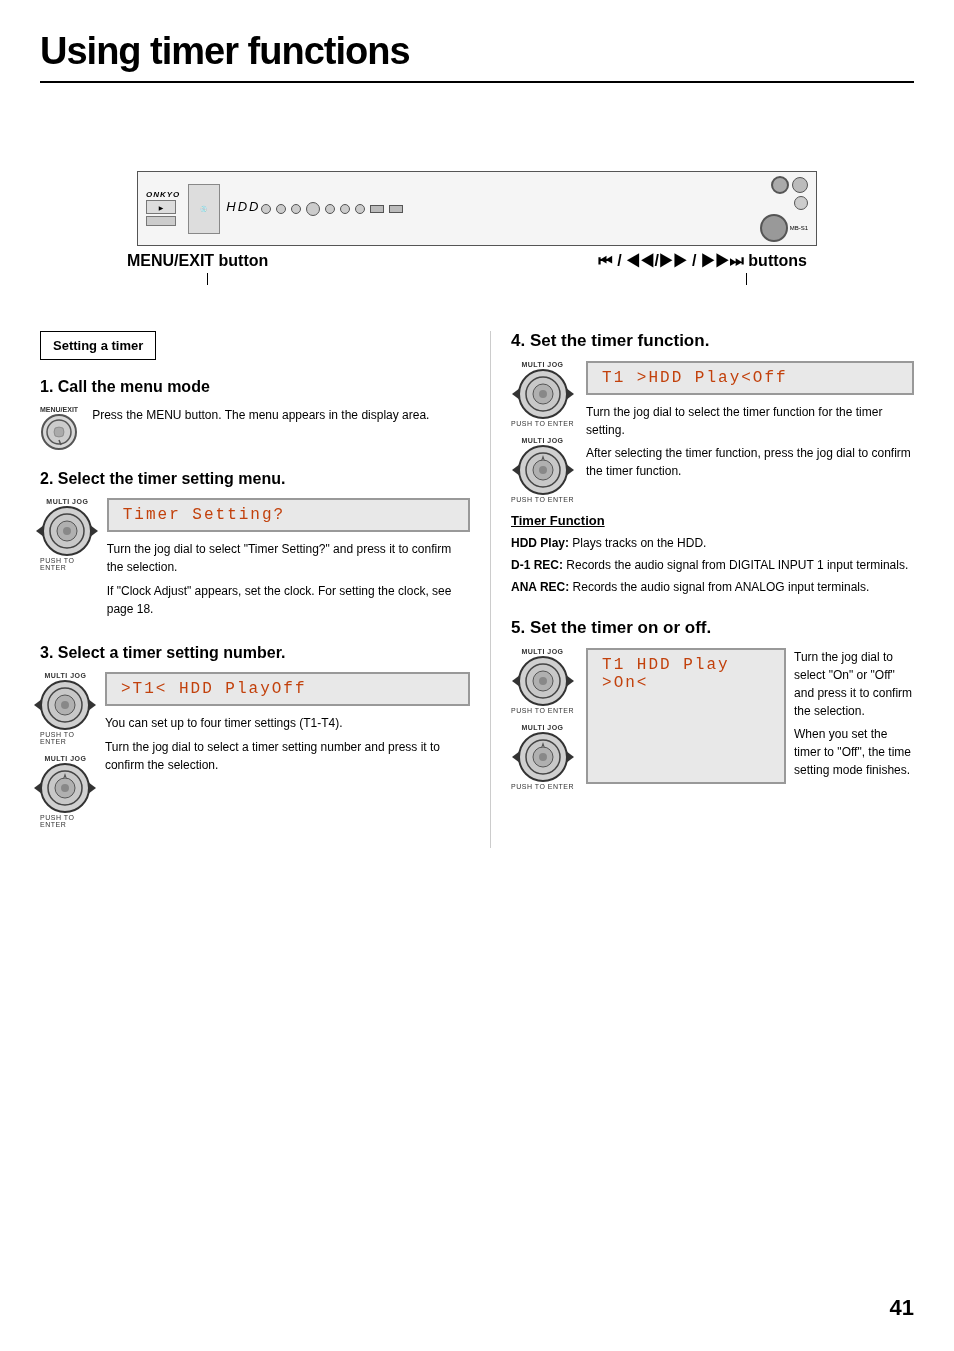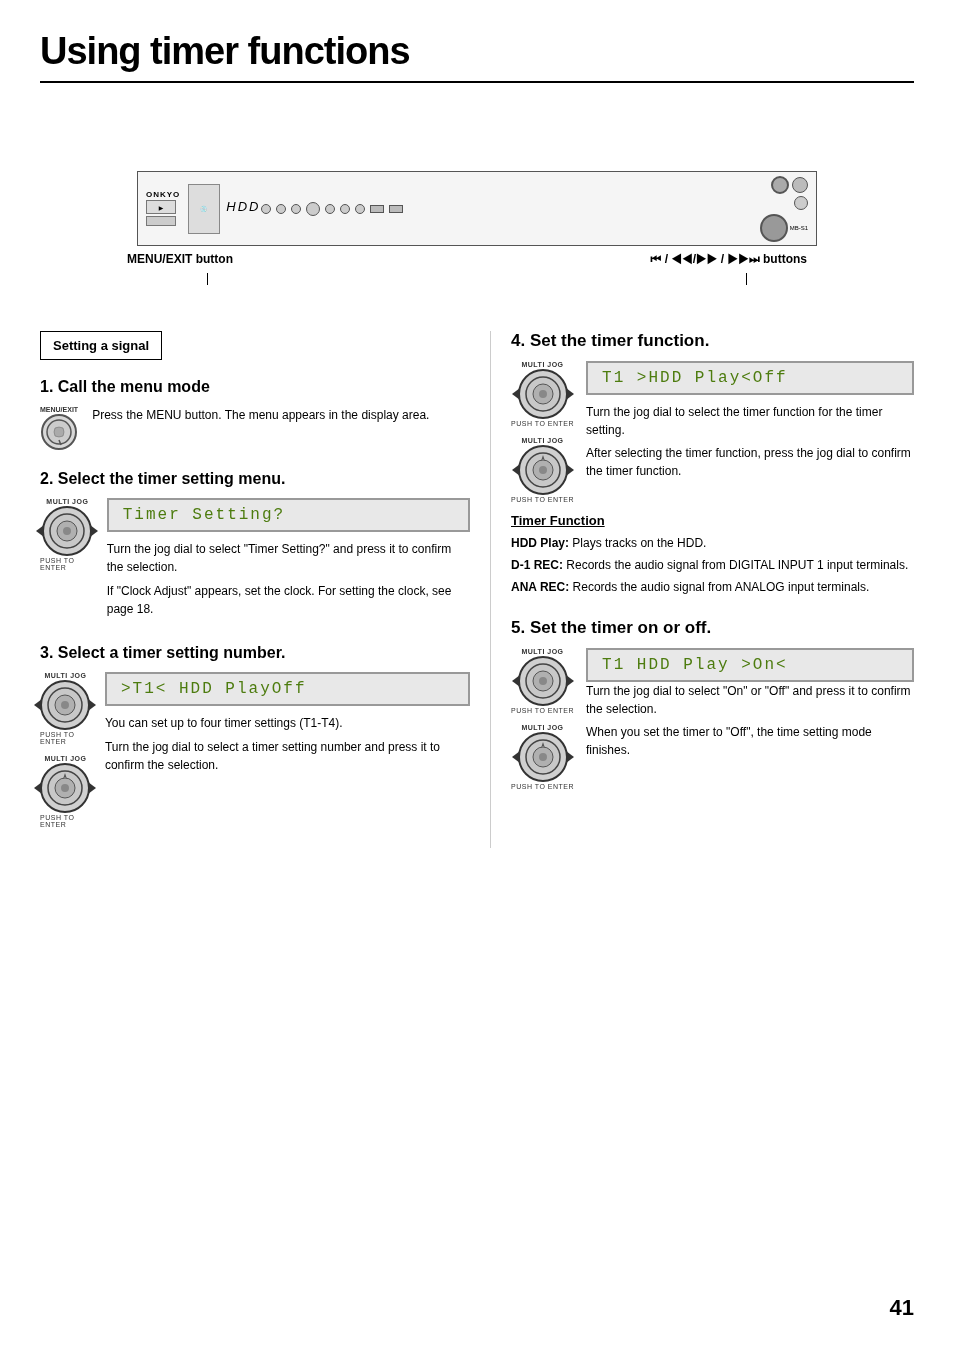--- a/index.html
+++ b/index.html
@@ -173,21 +173,21 @@
     }
 
     
     .display-screen {
       border: 2px solid #999;
       background: #e8e8e8;
       padding: 6px 14px;
       font-family: 'Courier New', monospace;
       font-size: 16px;
       letter-spacing: 2px;
-      color: #4d7c0f;
+      color: #c2410c;
       display: inline-block;
       min-width: 200px;
     }
     .step-text {
       font-size: 12px;
       line-height: 1.5;
       flex: 1;
     }
     .step-text p {
       margin-bottom: 6px;
@@ -306,21 +306,21 @@
         <div style="position:absolute; right:20px; top:20px; font-size:12px; font-weight:bold; text-align:right;">PLAY MODE/YES button</div>
 
         <div style="position:absolute; left:312px; top:16px; width:1px; height:45px; background:#000;"></div>
 
         <div style="position:absolute; right:95px; top:36px; width:1px; height:26px; background:#000;"></div>
 
         <div class="device-box" style="margin-top:58px;">
 
           <div class="device-left">
             <div style="display:flex;flex-direction:column;align-items:flex-start;margin-right:4px;">
-              <span style="font-size:8px;font-weight:bold;letter-spacing:1px;">ONKYO</span>
+              <span style="font-size:8px;font-weight:bold;letter-spacing:1px;font-style:italic;">ONKYO</span>
               <div style="width:30px;height:14px;border:1px solid #777;background:#ddd;margin:1px 0;display:flex;align-items:center;justify-content:center;">
                 <span style="font-size:6px;">▶</span>
               </div>
               <div style="width:30px;height:10px;border:1px solid #777;background:#ccc;margin:1px 0;"></div>
             </div>
             <div style="width:32px;height:50px;border:1px solid #888;background:#ddd;display:flex;align-items:center;justify-content:center;">
               <span style="font-size:6px;transform:rotate(0deg);">💿</span>
             </div>
           </div>
 
@@ -349,37 +349,37 @@
             </div>
             <div style="display:flex;gap:2px;align-items:center;margin-top:2px;">
               <div style="width:28px;height:28px;border-radius:50%;border:2px solid #555;background:#999;"></div>
               <div style="display:flex;flex-direction:column;gap:2px;">
                 <div style="font-size:6px;text-align:right;">MB-S1</div>
               </div>
             </div>
           </div>
         </div>
 
-        <div style="display:flex;justify-content:space-between;margin-top:6px;padding:0 0px;font-size:12px;font-weight:bold;width:680px;margin-left:0;align-items:center;">
+        <div style="display:flex;justify-content:space-between;margin-top:6px;padding:0 0px;font-size:16px;font-weight:bold;width:680px;margin-left:0;align-items:center;">
           <span>MENU/EXIT button</span>
           <span>⏮ / ◀◀/▶▶ / ▶▶⏭ buttons</span>
         </div>
 
         <div style="position:absolute;bottom:16px;left:80px;width:1px;height:12px;background:#000;"></div>
         <div style="position:absolute;bottom:16px;right:80px;width:1px;height:12px;background:#000;"></div>
       </div>
     </div>
   </div>
 
   <div class="main-content">
 
     <div class="left-col">
 
       
-      <div class="setting-timer-box">Setting a signal</div>
+      <div class="setting-timer-box">Setting a timer</div>
 
       
       <div class="step-container">
         <div class="section-heading">1. Call the menu mode</div>
         <div class="step1-layout">
 
           <div class="menu-exit-wrap">
             <span class="menu-exit-label">MENU/EXIT</span>
             <div class="menu-exit-icon">
               <svg width="28" height="28" viewBox="0 0 28 28">
@@ -547,21 +547,21 @@
                 <svg width="38" height="38" viewBox="0 0 38 38">
                   <circle cx="19" cy="19" r="17" fill="#c8c8c8" stroke="#444" stroke-width="1.5"></circle>
                   <circle cx="19" cy="19" r="10" fill="#b0b0b0" stroke="#555" stroke-width="1"></circle>
                   <circle cx="19" cy="19" r="4" fill="#888"></circle>
                   <path d="M19 4 L21 10 L19 8 L17 10 Z" fill="#555"></path>
                 </svg>
               </div>
               <span class="dial-label-bottom">PUSH TO ENTER</span>
             </div>
           </div>
-          <div style="display:flex;flex-direction:column;gap:0;flex:1;">
+          <div style="display:flex;gap:8px;flex:1;">
             <div class="display-screen">
               <span>T1 HDD Play &gt;On&lt;</span>
             </div>
             <div class="right-step-text">
               <p>Turn the jog dial to select "On" or "Off" and press it to confirm the selection.</p>
               <p>When you set the timer to "Off", the time setting mode finishes.</p>
             </div>
           </div>
         </div>
       </div>

